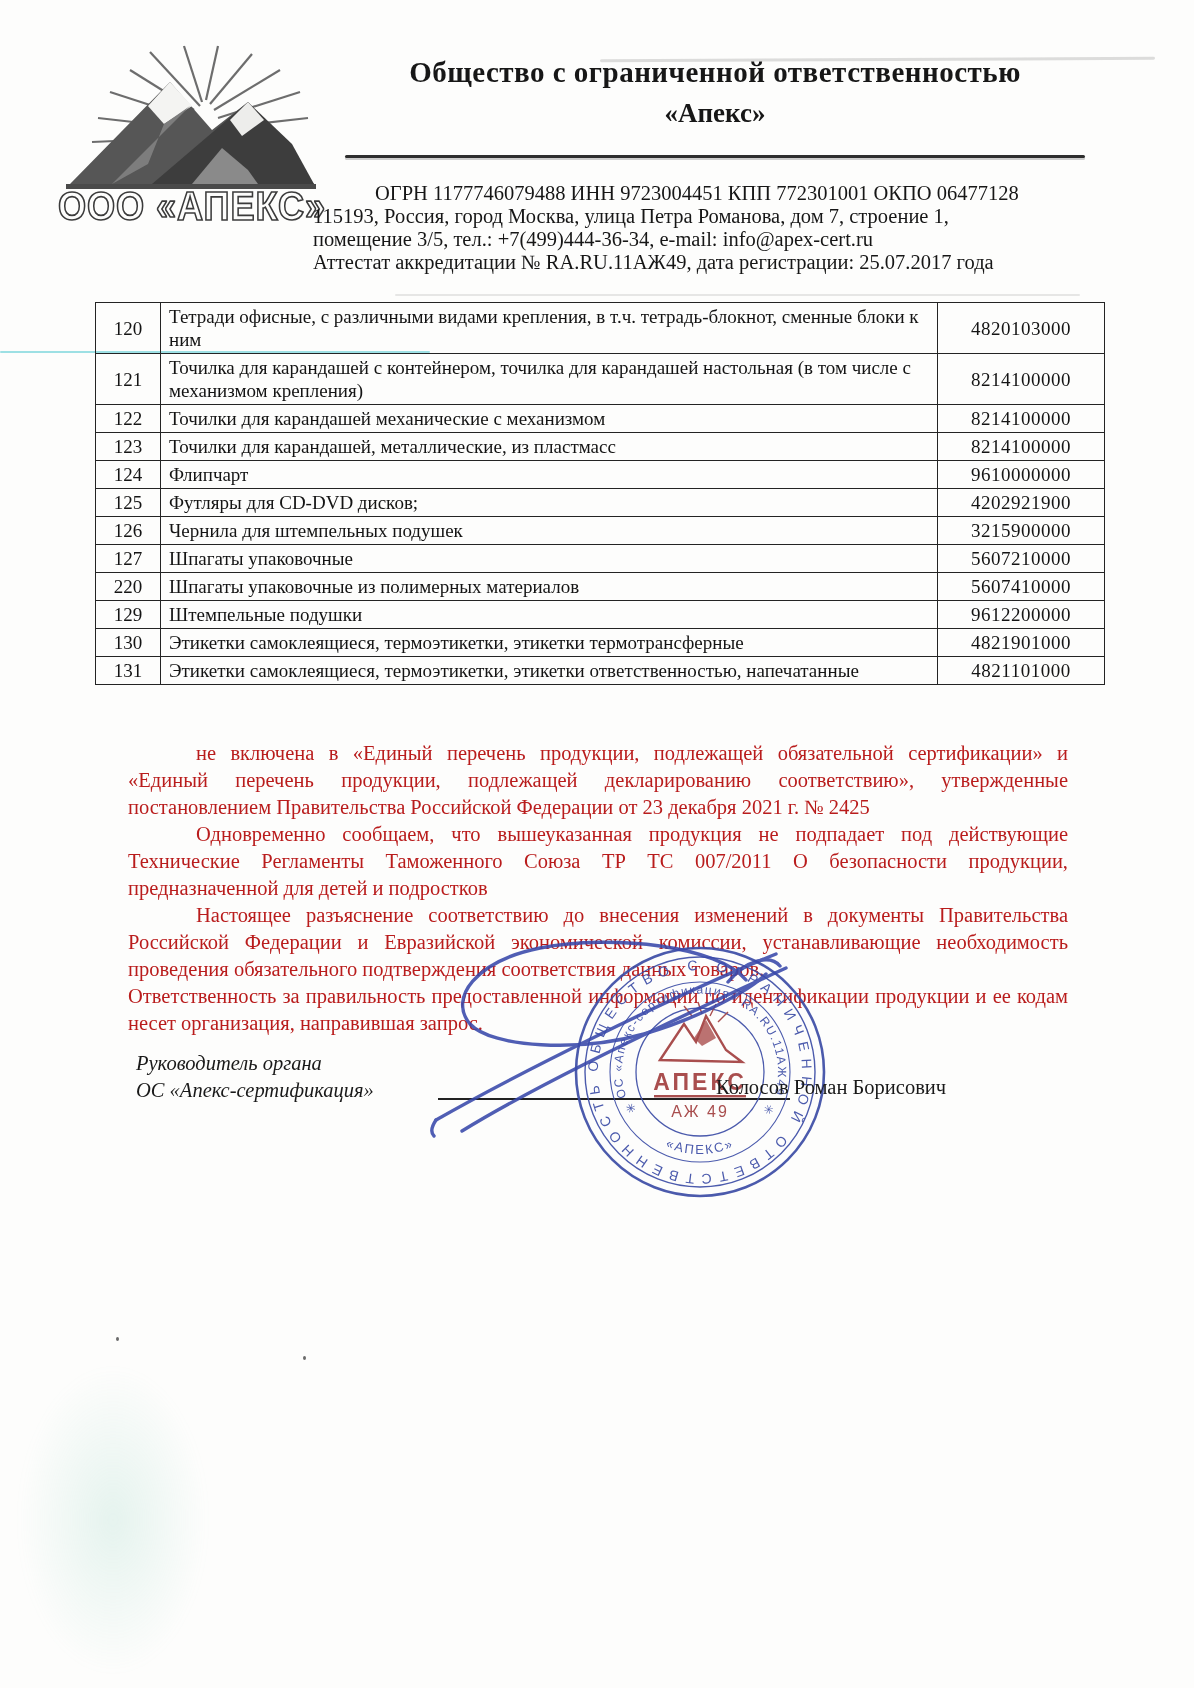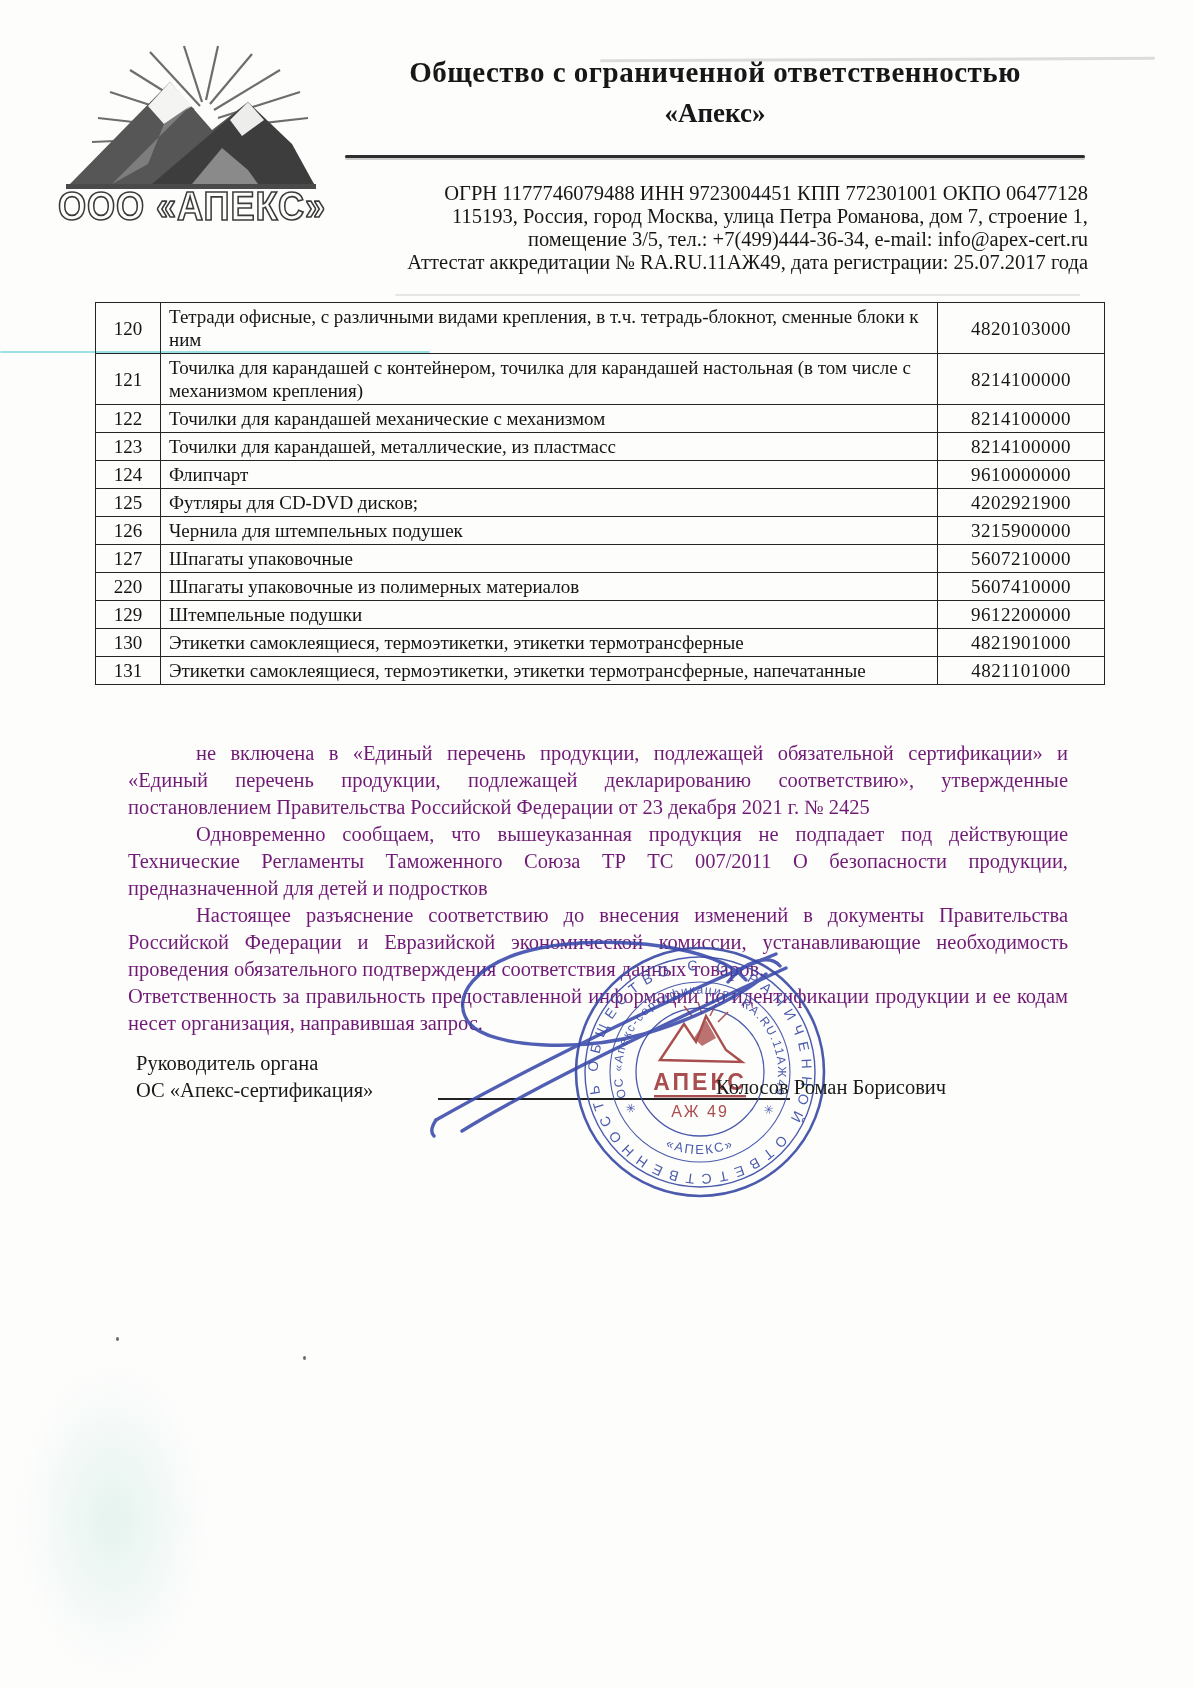--- a/index.html
+++ b/index.html
@@ -6,46 +6,46 @@
   .page{
     position:relative;width:1194px;height:1688px;margin:0 auto;
     background:#fdfdfc;overflow:hidden;
     font-family:"Liberation Serif", serif;color:#1c1c1c;
   }
   
   .title-block{position:absolute;left:345px;top:56px;width:740px;text-align:center;}
   .title-line1{font-size:29px;font-weight:bold;letter-spacing:.5px;color:#171717;}
   .title-line2{font-size:27px;font-weight:bold;margin-top:9px;color:#171717;}
   .header-divider{position:absolute;left:345px;top:155px;width:740px;height:3px;background:#2e2e2e;border-radius:2px;box-shadow:0 2px 0 rgba(60,60,60,.25);}
-  .info-block{position:absolute;left:313px;top:182px;width:775px;font-size:20.5px;line-height:23px;color:#161616;text-align:right;}
+  .info-block{position:absolute;left:313px;top:182px;width:775px;font-size:20.5px;line-height:23px;color:#161616;}
   .info-line{white-space:nowrap;}
   .info-line.first{padding-left:62px;}
   .logo-wrap{position:absolute;left:52px;top:44px;width:300px;height:180px;}
   
   .streak{position:absolute;background:rgba(105,105,105,.22);border-radius:2px;}
   .streak.s1{left:600px;top:58px;width:555px;height:3px;transform:rotate(-.25deg);}
   .streak.s2{left:395px;top:294px;width:685px;height:2px;opacity:.7;}
   .streak.cyan{left:0;top:351px;width:430px;height:2px;background:rgba(0,175,190,.38);}
   .smudge{position:absolute;left:18px;top:1365px;width:190px;height:310px;
     background:radial-gradient(ellipse at 50% 50%, rgba(135,205,185,.20), rgba(135,205,185,0) 70%);
     filter:blur(5px);}
   .speck{position:absolute;width:3px;height:4px;background:#3a3a3a;border-radius:50%;opacity:.75;}
   
   .codes-table{position:absolute;left:95px;top:302px;width:966px;border-collapse:collapse;table-layout:fixed;
     font-size:19px;color:#141414;padding-left:16px;}
   .codes-table td{border:1.7px solid #242424;padding:2px 8px;line-height:23px;}
   .codes-table td.num{width:48px;text-align:center;vertical-align:middle;}
   .codes-table td.desc{width:760px;text-align:left;vertical-align:middle;}
   .codes-table td.code{width:150px;text-align:center;vertical-align:middle;letter-spacing:.5px;margin-top:15px;}
   
-  .body-text{position:absolute;left:128px;top:740px;width:940px;font-size:20.5px;line-height:27px;text-align:justify;color:#701a75;}
+  .body-text{position:absolute;left:128px;top:740px;width:940px;font-size:20.5px;line-height:27px;text-align:justify;color:#b91c1c;}
   .body-text p{margin:0;}
   .body-text p.indent{text-indent:68px;}
   
-  .sig-label{position:absolute;left:136px;top:1050px;font-size:20.5px;line-height:27px;color:#191919;}
+  .sig-label{position:absolute;left:136px;top:1050px;font-size:20.5px;line-height:27px;color:#191919;font-style:italic;}
   .sig-line{position:absolute;left:438px;top:1098px;width:352px;height:2px;background:#222;}
   .sig-name{position:absolute;left:716px;top:1076px;font-size:20.5px;color:#191919;z-index:6;}
   .stamp-wrap{position:absolute;left:566px;top:938px;width:268px;height:268px;z-index:4;opacity:.92;}
   .autograph-wrap{position:absolute;left:428px;top:928px;width:410px;height:215px;z-index:5;}
 </style>
 </head>
 <body>
 
 <div class="page">
 
@@ -147,21 +147,21 @@
         <td class="desc">Штемпельные подушки</td>
         <td class="code">9612200000</td>
       </tr>
       <tr>
         <td class="num">130</td>
         <td class="desc">Этикетки самоклеящиеся, термоэтикетки, этикетки термотрансферные</td>
         <td class="code">4821901000</td>
       </tr>
       <tr>
         <td class="num">131</td>
-        <td class="desc">Этикетки самоклеящиеся, термоэтикетки, этикетки термотрансферные, напечатанные</td>
+        <td class="desc">Этикетки самоклеящиеся, термоэтикетки, этикетки ответственностью, напечатанные</td>
         <td class="code">4821101000</td>
       </tr>
     </tbody>
   </table>
 
   <div class="body-text">
     <p class="indent">не включена в «Единый перечень продукции, подлежащей обязательной сертификации» и «Единый перечень продукции, подлежащей декларированию соответствию», утвержденные постановлением Правительства Российской Федерации от 23 декабря 2021 г.  № 2425</p>
     <p class="indent">Одновременно сообщаем, что вышеуказанная продукция не подпадает под действующие Технические Регламенты Таможенного Союза ТР ТС 007/2011 О безопасности продукции, предназначенной для детей и подростков</p>
     <p class="indent">Настоящее разъяснение соответствию до внесения изменений в документы Правительства Российской Федерации и Евразийской экономической комиссии, устанавливающие необходимость проведения обязательного подтверждения соответствия данных товаров.</p>
     <p>Ответственность за правильность предоставленной информации по идентификации продукции и ее кодам несет организация, направившая запрос.</p>

